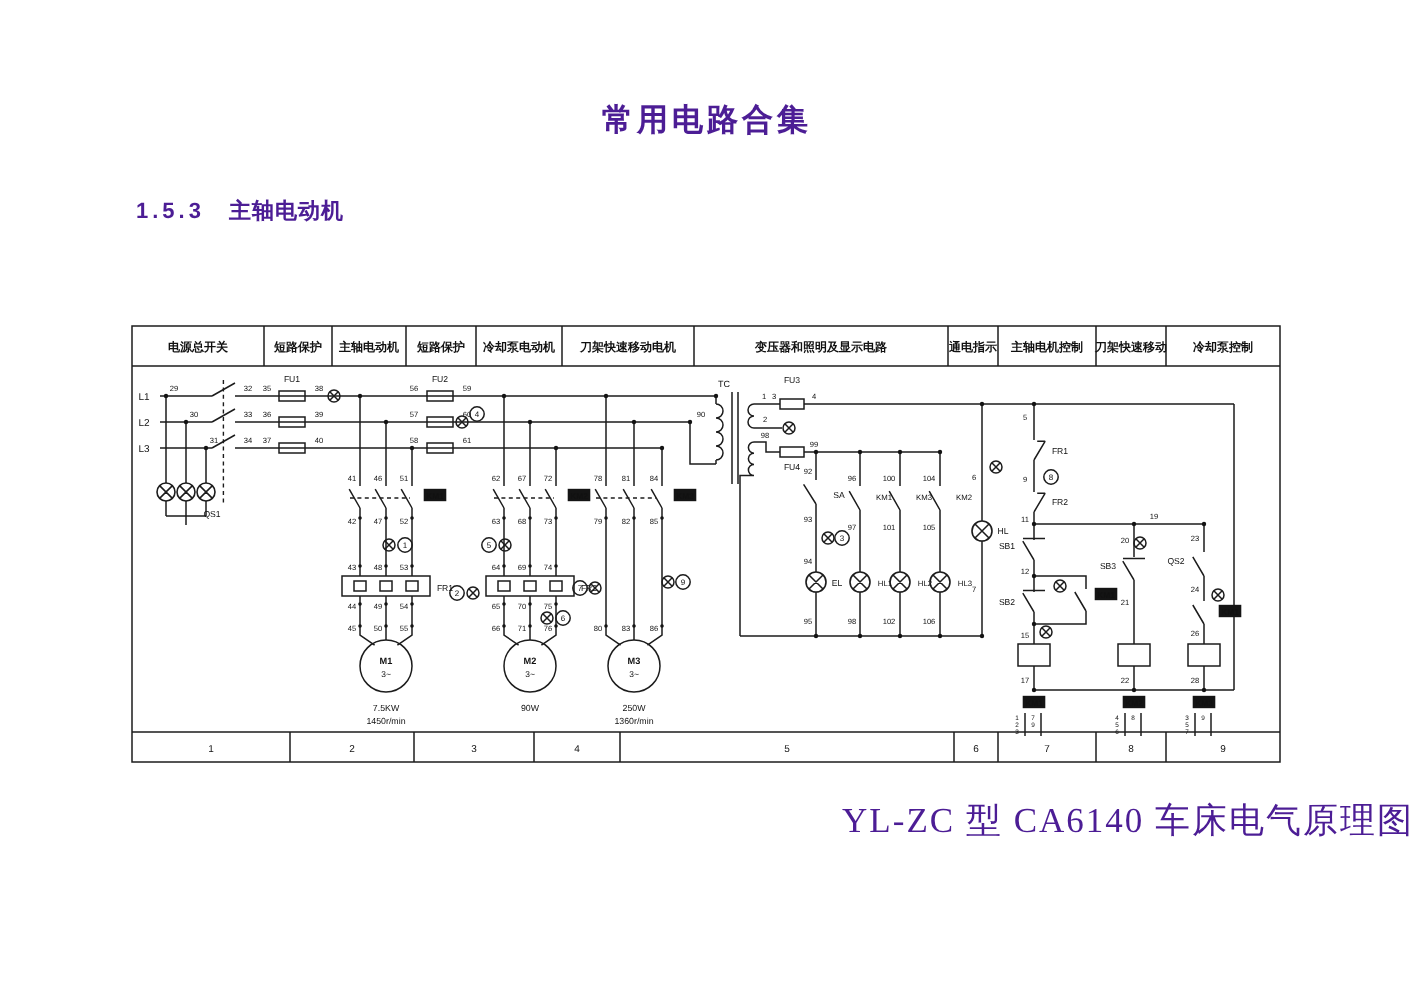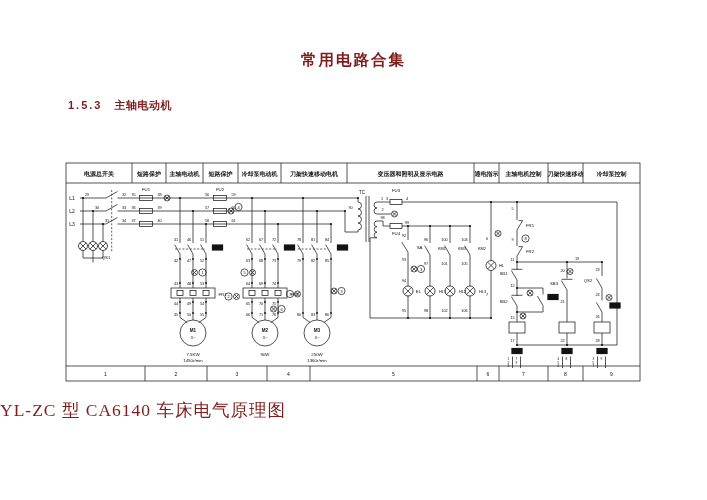--- a/index.html
+++ b/index.html
@@ -1,23 +1,23 @@
 <!DOCTYPE html>
 <html><head>
 <meta charset="utf-8">
 <style>
   html,body{margin:0;padding:0;background:#e8e8e8;}
   .page{position:relative;width:707px;height:500px;background:#ffffff;margin:0 auto;overflow:hidden;
-        font-family:"Liberation Serif",serif;color:#7f1d1d;}
+        font-family:"Liberation Serif",serif;color:#4c1d95;}
   .doc-title{position:absolute;top:50px;left:0;width:707px;text-align:center;
              font-size:15.5px;font-weight:bold;letter-spacing:2px;}
   .sec-head{position:absolute;top:98px;left:68px;font-family:"Liberation Sans",sans-serif;
             font-weight:bold;font-size:11px;letter-spacing:.5px;}
   .sec-head .num{margin-right:12px;letter-spacing:2px;margin-top:40px;}
-  .fig-caption{position:absolute;top:398px;left:0;width:707px;text-align:left;
+  .fig-caption{position:absolute;top:398px;left:0;width:707px;text-align:right;
                font-size:17.5px;letter-spacing:1px;}
   svg{position:absolute;left:0;top:0;}
   .w{fill:none;stroke:#1c1c1c;stroke-width:.75;}
   .wd{fill:none;stroke:#1c1c1c;stroke-width:.7;stroke-dasharray:2 1.7;}
   .lamp{fill:none;stroke:#1c1c1c;stroke-width:.8;}
   svg text{fill:#111;font-family:"Liberation Sans","DejaVu Sans",sans-serif;}
 </style>
 </head>
 <body>
 

